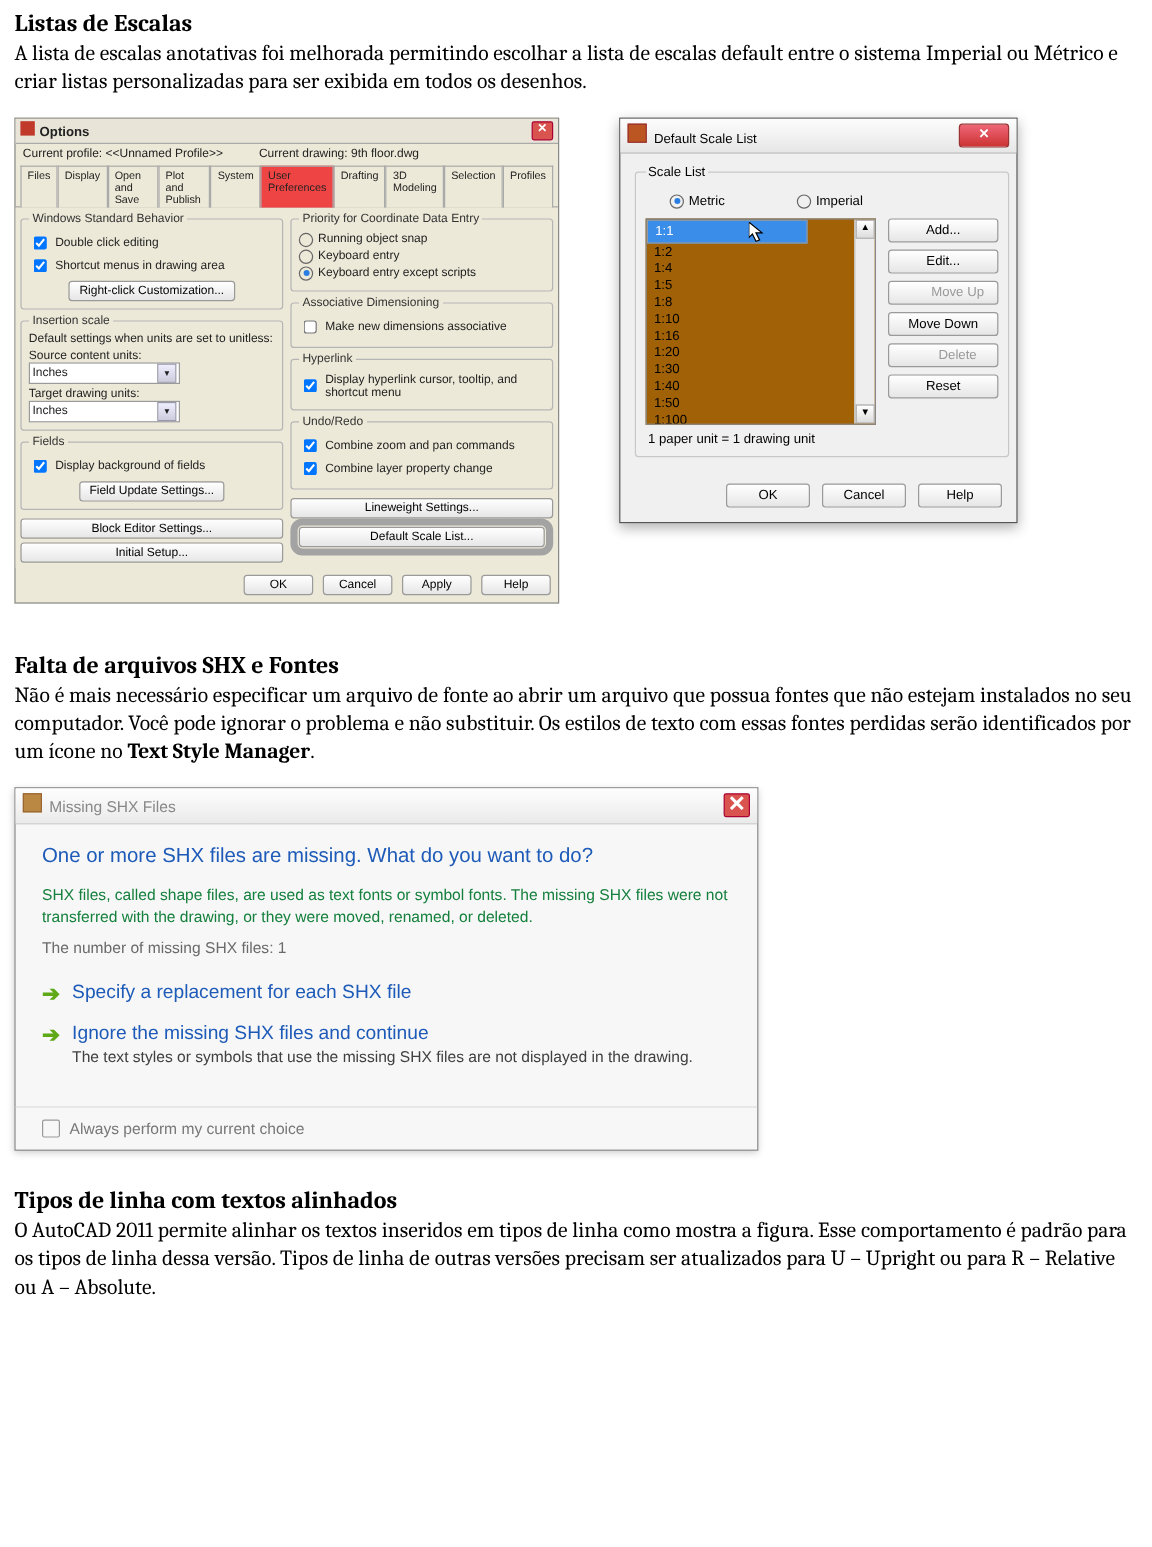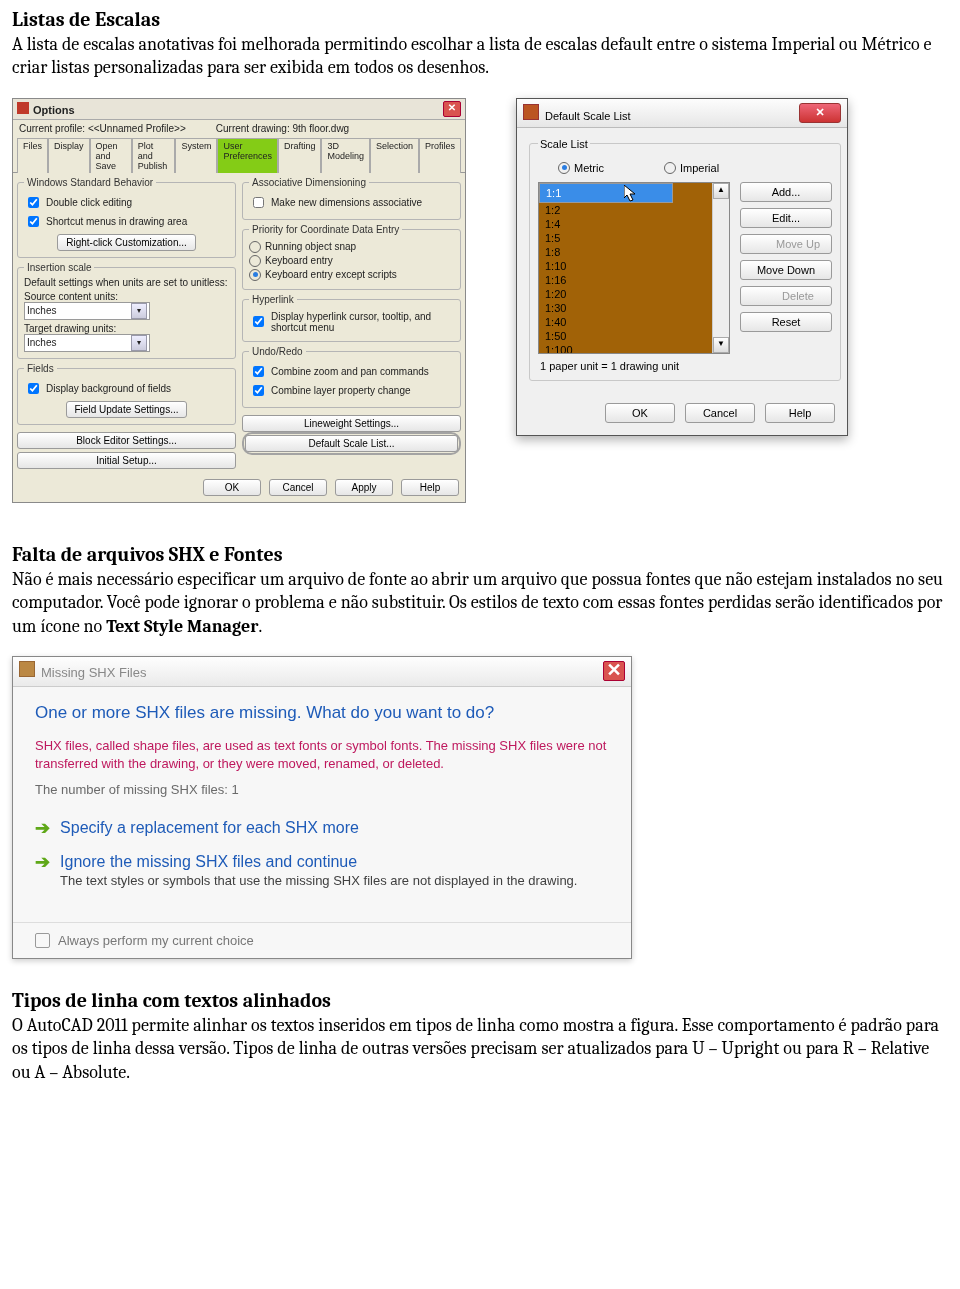--- a/index.html
+++ b/index.html
@@ -12,37 +12,37 @@
   
   .win { border: 1px solid #8a8a8a; background: #ece9d8; font-family: Tahoma, Arial, sans-serif; font-size: 10px; color: #222; }
   .win .titlebar { display:flex; align-items:center; justify-content:space-between; padding:2px 4px; background:#e8e4d8; border-bottom:1px solid #aaa;}
   .win .titlebar .ticon{width:12px;height:12px;background:#c0392b;display:inline-block;margin-right:4px;}
   .win .titlebar .ttl{font-weight:bold;font-size:11px;}
   .win .titlebar .close{width:16px;height:14px;background:#d9534f;border:1px solid #a03;color:#fff;text-align:center;line-height:12px;font-weight:bold;border-radius:2px;}
   .opt { width: 452px; }
   .opt .profrow{display:flex;gap:30px;padding:3px 6px;font-size:10px;}
   .opt .tabs{display:flex;border-bottom:1px solid #999;padding:0 4px;gap:0;}
   .opt .tab{padding:2px 5px;border:1px solid #aaa;border-bottom:none;background:#ece9d8;font-size:9px;position:relative;top:1px;}
-  .opt .tab.active{background:#84cc16;font-weight:normal;z-index:2;}
+  .opt .tab.active{background:#ef4444;font-weight:normal;z-index:2;}
   .opt .body{background:#ece9d8;padding:4px;display:flex;gap:6px;}
   .opt fieldset{border:1px solid #b5b5b5;border-radius:3px;margin:0 0 4px 0;padding:4px 6px 6px 6px;}
   .opt legend{font-size:10px;color:#333;padding:0 3px;}
   .col{flex:1;display:flex;flex-direction:column;}
   .chk{display:flex;align-items:center;gap:4px;margin:2px 0;}
   .chk input{width:11px;height:11px;}
   .btn{background:linear-gradient(#fff,#e6e6e6);border:1px solid #9a9a9a;border-radius:3px;padding:2px 8px;font-size:10px;text-align:center;}
   .btn.wide{width:100%;box-sizing:border-box;margin-top:3px;}
   .sel{border:1px solid #9a9a9a;background:#fff;padding:0 2px;height:16px;display:flex;align-items:center;justify-content:space-between;width:120px;}
   .sel .arrow{width:14px;height:14px;background:linear-gradient(#eef,#ccd);border:1px solid #99a;display:flex;align-items:center;justify-content:center;font-size:8px;}
   .radio{display:flex;align-items:center;gap:4px;margin:2px 0;text-align:right;}
   .radio .r{width:10px;height:10px;border:1px solid #666;border-radius:50%;display:inline-flex;align-items:center;justify-content:center;}
   .radio .r.on::after{content:"";width:5px;height:5px;background:#2a7de1;border-radius:50%;}
   .btnrow{display:flex;gap:8px;justify-content:flex-end;padding:6px;}
   .btnrow .btn{min-width:58px;}
-  .ring{border:2px solid #a3a3a3;border-radius:10px;padding:1px;}
+  .ring{border:6px solid #a3a3a3;border-radius:10px;padding:1px;}
 
   
   .dsl{width:330px;border:1px solid #555;background:#f0f0f0;font-family:"Segoe UI",Tahoma,sans-serif;font-size:11px;box-shadow:0 4px 10px rgba(0,0,0,.3);}
   .dsl .titlebar{background:linear-gradient(#fdfdfd,#e6e6e6);border-bottom:1px solid #bbb;padding:4px 6px;display:flex;align-items:center;justify-content:space-between;}
   .dsl .titlebar .ticon{width:14px;height:14px;background:#b52;display:inline-block;margin-right:6px;border:1px solid #933;}
   .dsl .titlebar .close{width:40px;height:18px;background:linear-gradient(#e67,#c33);border:1px solid #933;border-radius:3px;color:#fff;text-align:center;font-weight:bold;line-height:16px;}
   .dsl .body{padding:10px 12px;}
   .dsl fieldset{border:1px solid #c8c8c8;border-radius:3px;padding:6px 8px 8px 8px;margin:0;}
   .dsl .radios{display:flex;gap:60px;margin:4px 0 6px 20px;}
   .dsl .listwrap{display:flex;gap:10px;}
@@ -59,21 +59,21 @@
   .dsl .okrow .btn{min-width:70px;font-size:11px;padding:3px 0;}
 
   
   .shx{width:618px;border:1px solid #888;background:#f7f7f7;font-family:"Segoe UI",Tahoma,sans-serif;box-shadow:0 2px 6px rgba(0,0,0,.2);margin:14px 0 30px 0;filter:blur(0.4px);}
   .shx .titlebar{background:linear-gradient(#fefefe,#eaeaea);border-bottom:1px solid #ccc;display:flex;align-items:center;justify-content:space-between;padding:4px 6px;}
   .shx .titlebar .ticon{width:14px;height:14px;background:#b84;border:1px solid #963;display:inline-block;margin-right:6px;}
   .shx .titlebar .ttl{color:#888;font-size:13px;}
   .shx .titlebar .close{width:20px;height:18px;background:#d9534f;border:1px solid #a03;color:#fff;text-align:center;font-weight:bold;line-height:16px;border-radius:2px;}
   .shx .body{padding:16px 22px 18px 22px;}
   .shx .q{color:#1e5bb8;font-size:17px;margin-bottom:14px;}
-  .shx .desc{color:#be185d;font-size:13px;line-height:1.35;margin-bottom:10px;}
+  .shx .desc{color:#15803d;font-size:13px;line-height:1.35;margin-bottom:10px;}
   .shx .count{color:#6a6a6a;font-size:13px;margin-bottom:22px;}
   .shx .optlink{display:flex;align-items:flex-start;gap:10px;margin:16px 0;}
   .shx .optlink .arrow{color:#5fa818;font-size:18px;line-height:1;font-weight:bold;}
   .shx .optlink .lbl{color:#1e5bb8;font-size:16px;}
   .shx .optlink .sub{color:#404040;font-size:13px;margin-top:2px;}
   .shx .foot{border-top:1px solid #ddd;padding:10px 22px;display:flex;align-items:center;gap:8px;color:#777;font-size:13px;}
   .shx .foot .cb{width:13px;height:13px;border:1px solid #999;border-radius:2px;}
 
   .cursor{position:absolute;pointer-events:none;}
 </style>
@@ -140,40 +140,40 @@
               <input type="checkbox" checked="" style="">
               <span>Display background of fields</span>
             </label>
           <div style="text-align:center;margin-top:4px;"><button class="btn">Field Update Settings...</button></div>
         </fieldset>
         <button class="btn wide">Block Editor Settings...</button>
         <button class="btn wide">Initial Setup...</button>
       </div>
       <div class="col">
         <fieldset>
+          <legend>Priority for Coordinate Data Entry</legend>
+          <div class="radio">
+              <span class="r"></span>
+              <span>Running object snap</span>
+            </div>
+          <div class="radio">
+              <span class="r"></span>
+              <span>Keyboard entry</span>
+            </div>
+          <div class="radio">
+              <span class="r on"></span>
+              <span>Keyboard entry except scripts</span>
+            </div>
+        </fieldset>
+        <fieldset>
           <legend>Associative Dimensioning</legend>
           <label class="chk">
               <input type="checkbox" style="">
               <span>Make new dimensions associative</span>
             </label>
-        </fieldset>
-        <fieldset>
-          <legend>Priority for Coordinate Data Entry</legend>
-          <div class="radio">
-              <span class="r"></span>
-              <span>Running object snap</span>
-            </div>
-          <div class="radio">
-              <span class="r"></span>
-              <span>Keyboard entry</span>
-            </div>
-          <div class="radio">
-              <span class="r on"></span>
-              <span>Keyboard entry except scripts</span>
-            </div>
         </fieldset>
         <fieldset>
           <legend>Hyperlink</legend>
           <label class="chk">
               <input type="checkbox" checked="" style="">
               <span>Display hyperlink cursor, tooltip, and shortcut menu</span>
             </label>
         </fieldset>
         <fieldset>
           <legend>Undo/Redo</legend>
@@ -268,21 +268,21 @@
     <span><span class="ticon"></span><span class="ttl">Missing SHX Files</span></span>
     <span class="close">✕</span>
   </div>
   <div class="body">
     <div class="q">One or more SHX files are missing. What do you want to do?</div>
     <div class="desc">SHX files, called shape files, are used as text fonts or symbol fonts. The missing SHX files were not transferred with the drawing, or they were moved, renamed, or deleted.</div>
     <div class="count">The number of missing SHX files: 1</div>
     <div class="optlink">
       <span class="arrow">➔</span>
       <div>
-          <div class="lbl">Specify a replacement for each SHX more</div>
+          <div class="lbl">Specify a replacement for each SHX file</div>
         </div>
     </div>
     <div class="optlink">
       <span class="arrow">➔</span>
       <div>
         <div class="lbl">Ignore the missing SHX files and continue</div>
         <div class="sub">The text styles or symbols that use the missing SHX files are not displayed in the drawing.</div>
       </div>
     </div>
   </div>

